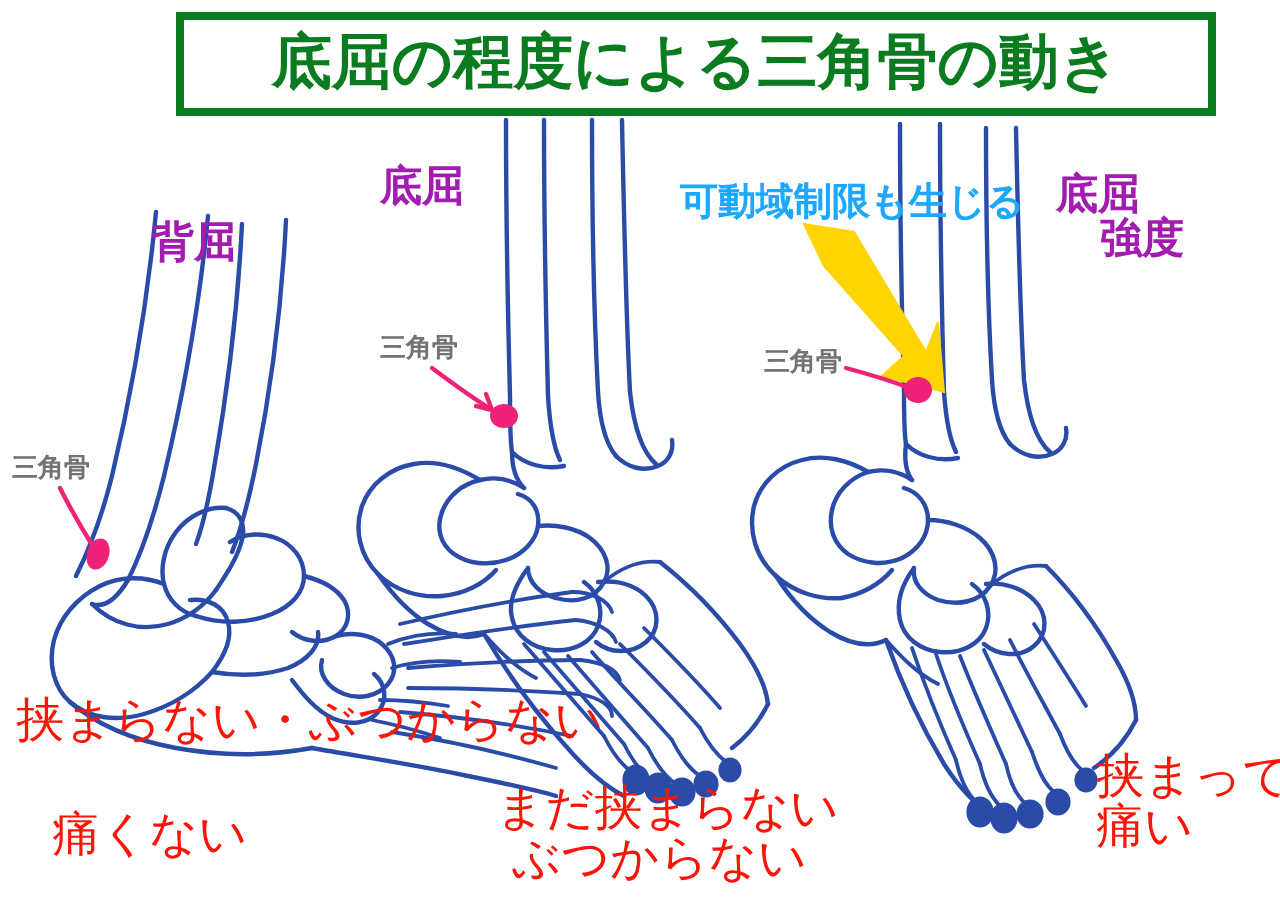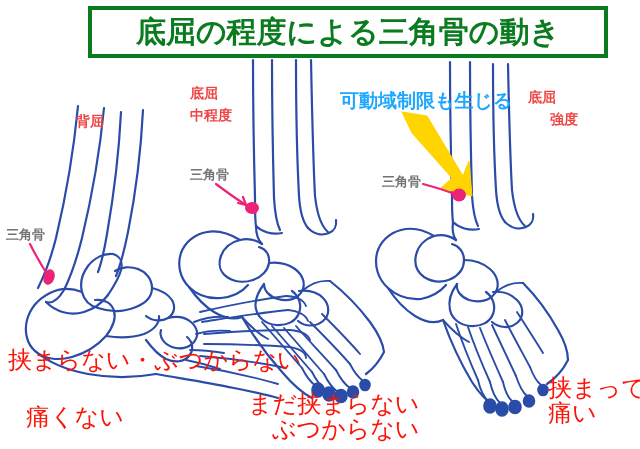--- a/index.html
+++ b/index.html
@@ -35,22 +35,22 @@
     color: #0a7b1e;
     font-size: 30px;
     font-weight: 700;
     letter-spacing: 0px;
     line-height: 1;
     white-space: nowrap;
   }
 
   
   .stage-label {
-    color: #ef4444;
-    font-size: 14px;
+    color: #a21caf;
+    font-size: 21px;
     font-weight: 700;
     line-height: 22px;
     white-space: nowrap;
   }
   #label-dorsi { left: 28px; top: 110px; margin-left: 48px; }
   #label-mid   { left: 190px; top: 82px; }
   #label-mid .l2 { display:block; }
   #label-strong { left: 528px; top: 86px; text-align:left; }
   #label-strong .l2 { display:block; padding-left: 22px; }
 
@@ -79,21 +79,21 @@
   
   .outcome {
     color: #fb1408;
     font-size: 24px;
     font-weight: 400;
     line-height: 25px;
     white-space: nowrap;
   }
   #outcome-1 { left: 8px;   top: 348px; }
   #outcome-1 .l2 { display:block; padding-left: 18px; margin-top: 32px; }
-  #outcome-2 { left: 248px; top: 392px; text-align: right; }
+  #outcome-2 { left: 248px; top: 392px; }
   #outcome-2 .l2 { display:block; padding-left: 8px; }
   #outcome-3 { left: 548px; top: 376px; }
   #outcome-3 .l2 { display:block; }
   #outcome-3 .l3 { display:block; }
 
   svg.sk { position:absolute; left:0; top:0; overflow:visible; }
   .bone { fill:none; stroke:#2a4ca8; stroke-width:2.2; stroke-linecap:round; stroke-linejoin:round; }
   .bone-thin { fill:none; stroke:#2a4ca8; stroke-width:1.9; stroke-linecap:round; stroke-linejoin:round; }
   .toe { fill:#2a4ca8; stroke:#2a4ca8; stroke-width:1.6; }
   .pin { stroke:#ee2277; stroke-width:2.2; fill:none; stroke-linecap:round; }
@@ -237,21 +237,20 @@
   </svg>
 
   <svg class="sk" width="640" height="449">
     <path class="pin" d="M216,184 C228,193 238,200 246,205"></path>
     <path class="pin" d="M246,205 L238,203 M246,205 L243,197"></path>
     <ellipse class="pindot" cx="252" cy="208" rx="7" ry="6"></ellipse>
   </svg>
   <div class="abs bone-label" id="bone-label-2">三角骨</div>
   <div class="abs stage-label" id="label-mid">
     <span>底屈</span>
-    <span class="l2">中程度</span>
   </div>
   <div class="abs outcome" id="outcome-2">
     <span>まだ挟まらない</span>
     <span class="l2">ぶつからない</span>
   </div>
 
   <svg class="sk" width="640" height="449">
     <g>
 
       <path class="bone" d="M493,64 C493,112 494,156 496,190 C497,206 500,216 505,222"></path>

